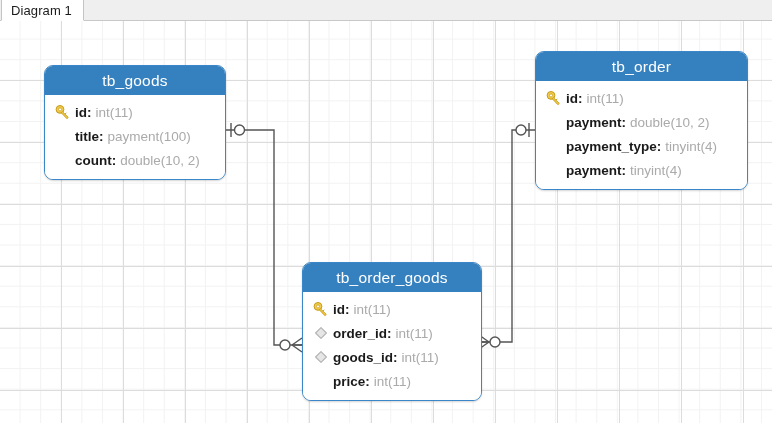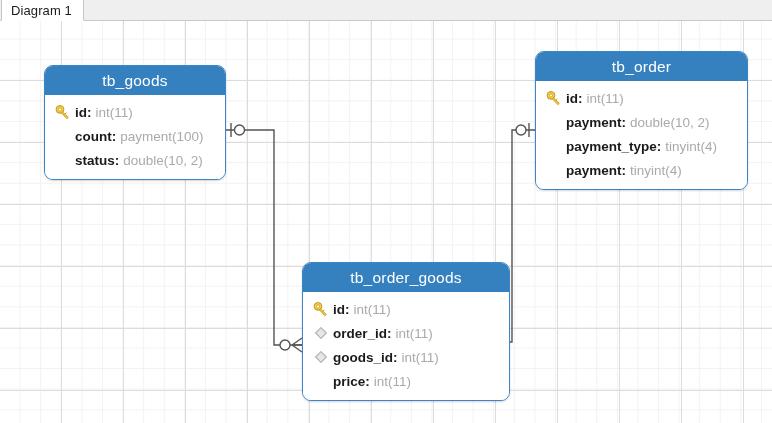--- a/index.html
+++ b/index.html
@@ -132,21 +132,21 @@
   }
   .field-type {
     font-size: 13.5px;
     color: #aaaaaa;
     margin-left: 4px;
   }
 
   
   #tbl-goods        { left: 44px;  top: 44px;  width: 182px; }
   #tbl-order        { left: 535px; top: 30px;  width: 213px; }
-  #tbl-order-goods  { left: 302px; top: 241px; width: 208px; }
+  #tbl-order-goods  { left: 302px; top: 241px; width: 180px; }
 </style>
 </head>
 <body>
 
 <div class="tabstrip">
   <div class="tab">
     <span>Diagram 1</span>
   </div>
 </div>
 
@@ -200,28 +200,28 @@
             <path d="M9.9 10.2 L11.3 8.9" stroke="#c69a1b" stroke-width="1"></path>
           </svg>
         </span>
         <span class="field-name">id</span>
           <span class="field-sep">:</span>
         <span class="field-type">int(11)</span>
       </div>
 
       <div class="field-row">
         <span class="field-icon empty"></span>
+        <span class="field-name">title</span>
+          <span class="field-sep">:</span>
+        <span class="field-type">payment(100)</span>
+      </div>
+
+      <div class="field-row">
+        <span class="field-icon empty"></span>
         <span class="field-name">count</span>
-          <span class="field-sep">:</span>
-        <span class="field-type">payment(100)</span>
-      </div>
-
-      <div class="field-row">
-        <span class="field-icon empty"></span>
-        <span class="field-name">status</span>
           <span class="field-sep">:</span>
         <span class="field-type">double(10, 2)</span>
       </div>
 
     </div>
   </div>
 
   <div class="table" id="tbl-order">
     <div class="table-header">
       <span>tb_order</span>

